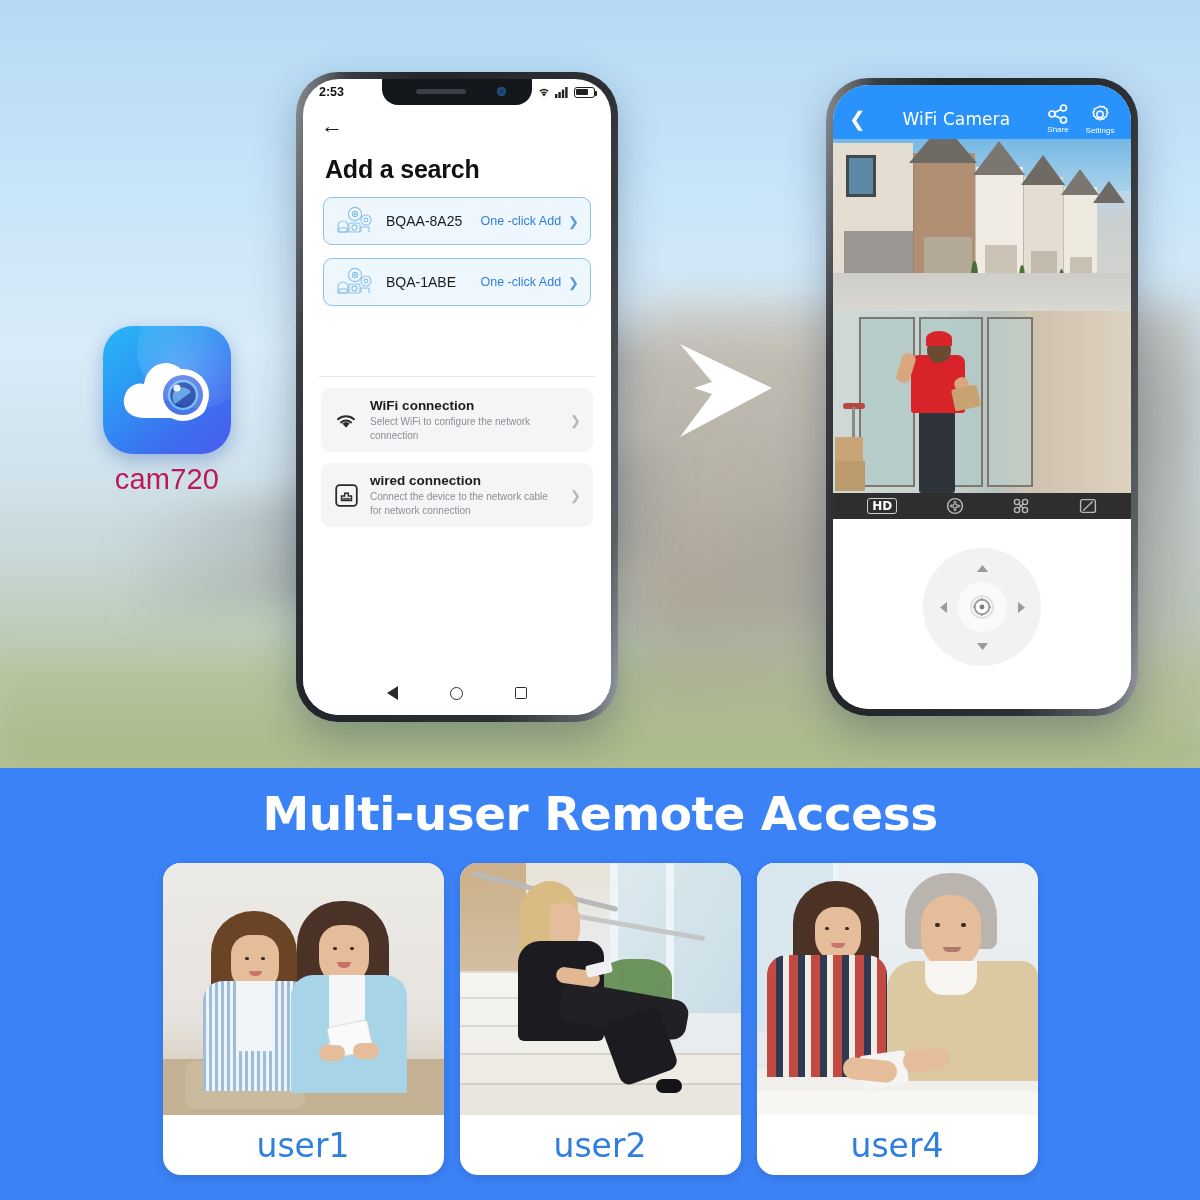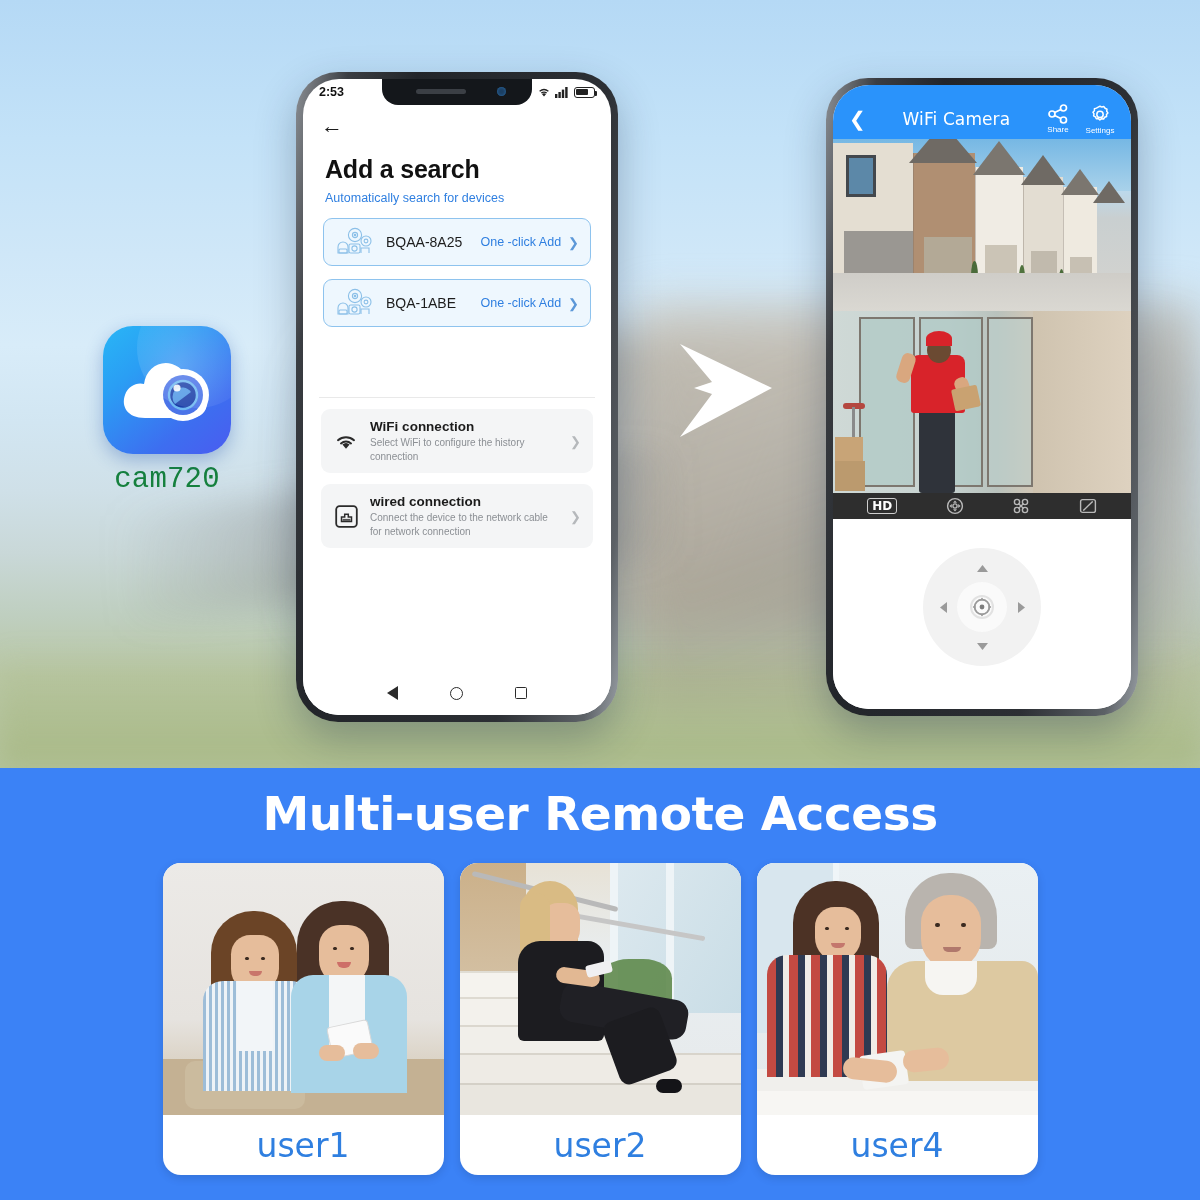--- a/index.html
+++ b/index.html
@@ -54,22 +54,22 @@
     position: relative; overflow: hidden;
     box-shadow: 0 6px 18px rgba(30,80,170,.33);
   }
   .logo-tile::after {
     content: ""; position: absolute; right: -26px; top: -38px;
     width: 120px; height: 120px; border-radius: 50%;
     background: radial-gradient(circle at 35% 65%, rgba(255,255,255,.22), rgba(255,255,255,0) 70%);
   }
   .logo-svg { position: absolute; left: 12px; top: 14px; }
   .logo-caption {
-    margin-top: 9px; font-size: 29px; color: #15803d; letter-spacing: .2px;
-    font-family: Liberation Mono, monospace;
+    margin-top: 9px; font-size: 29px; color: #be185d; letter-spacing: .2px;
+    font-family: Liberation Sans, sans-serif;
   }
 
   
   #flow-arrow { position: absolute; left: 668px; top: 338px; }
 
   
   .phone {
     position: absolute;
     border-radius: 42px;
     background: linear-gradient(100deg, #8d9196 0%, #3a3d42 12%, #22252a 28%, #2c2f34 72%, #5c6166 92%, #9aa0a6 100%);
@@ -333,21 +333,20 @@
               <i></i>
             </span>
         </div>
       </div>
 
       <div class="back-row">
         <span class="back-arrow">←</span>
       </div>
 
       <div class="page-title">Add a search</div>
-      <div class="page-sub">Automatically search for devices</div>
 
       <div class="device-card">
         <svg width="42" height="30" viewBox="0 0 42 30">
           <g fill="none" stroke="#8cc0e8" stroke-width="1.1">
             <circle cx="20" cy="8" r="6.6"></circle>
               <circle cx="20" cy="8" r="2.6"></circle>
             <circle cx="31" cy="14" r="5"></circle>
               <circle cx="31" cy="14" r="1.9"></circle>
             <rect x="14" y="17" width="11" height="9" rx="1.6"></rect>
             <circle cx="19.5" cy="21.5" r="2.6"></circle>
@@ -391,21 +390,21 @@
       <div class="conn-card">
         <span class="conn-ic">
           <svg width="24" height="19" viewBox="0 0 24 19">
             <path d="M12 16.8 L15.6 12.6 a5.6 5.6 0 0 0 -7.2 0 Z" fill="#2b2b2b"></path>
             <path d="M4 8.2 a12 12 0 0 1 16 0" stroke="#2b2b2b" stroke-width="2" fill="none" stroke-linecap="round"></path>
             <path d="M7 11.4 a7.6 7.6 0 0 1 10 0" stroke="#2b2b2b" stroke-width="2" fill="none" stroke-linecap="round"></path>
           </svg>
         </span>
         <span class="conn-txt">
           <span class="conn-title" style="display:block">WiFi connection</span>
-          <span class="conn-desc" style="display:block">Select WiFi to configure the history connection</span>
+          <span class="conn-desc" style="display:block">Select WiFi to configure the network connection</span>
         </span>
         <span class="chev" style="color:#b5b8bb">❯</span>
       </div>
 
       <div class="conn-card">
         <span class="conn-ic">
           <svg width="23" height="23" viewBox="0 0 23 23">
             <rect x="1.2" y="1.2" width="20.6" height="20.6" rx="3.4" fill="none" stroke="#2b2b2b" stroke-width="1.8"></rect>
             <path d="M6.5 16.5 v-4.6 h3.2 V9.2 h3.6 v2.7 h3.2 v4.6 z" fill="none" stroke="#2b2b2b" stroke-width="1.5"></path>
             <path d="M7.6 14.4 h7.8 M7.6 15.8 h7.8" stroke="#2b2b2b" stroke-width=".9"></path>

